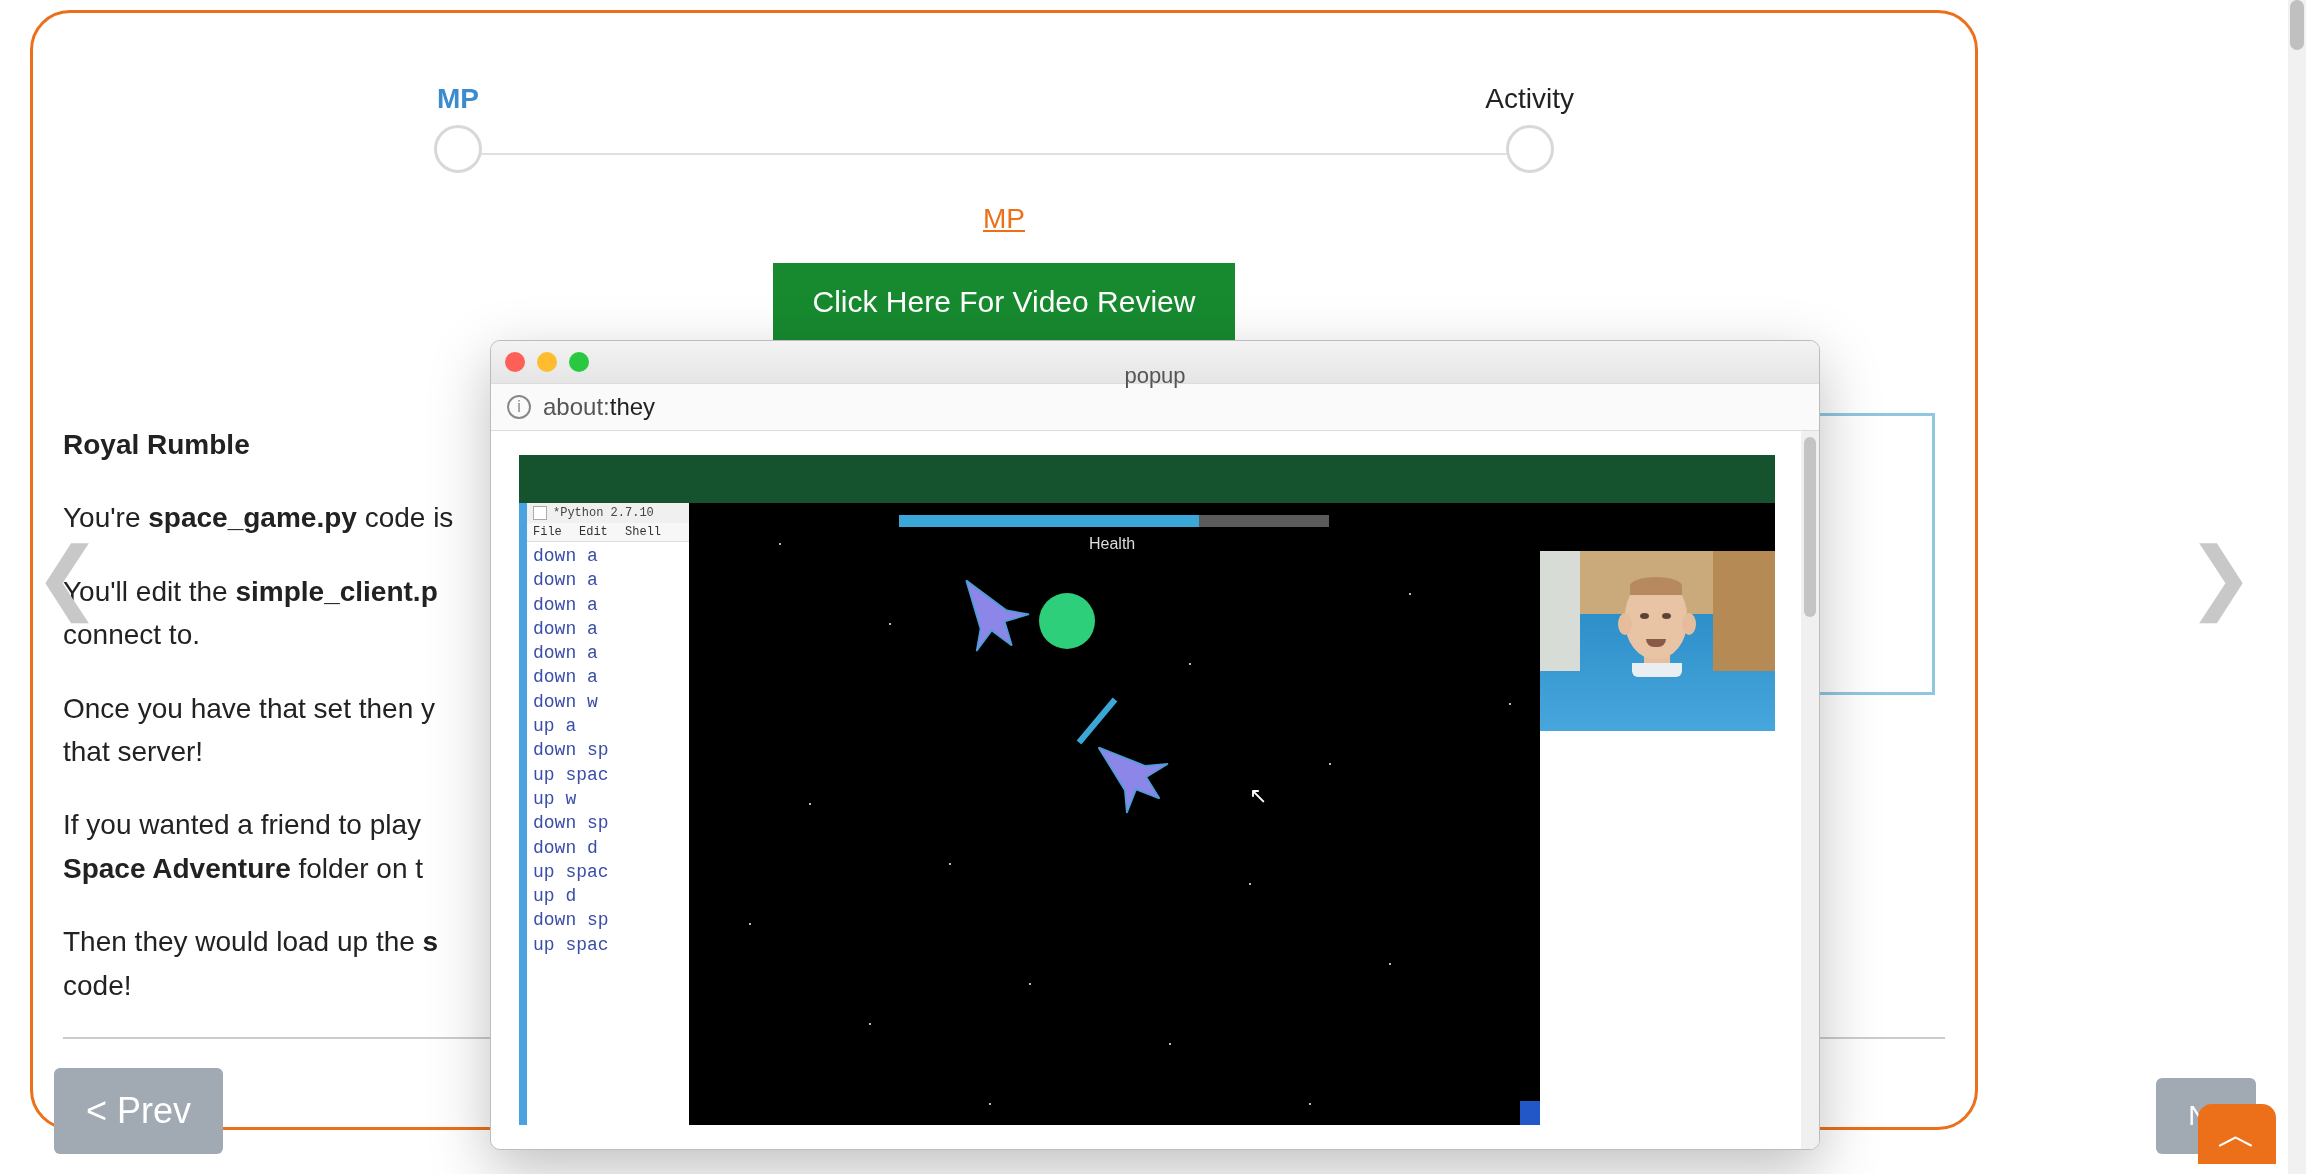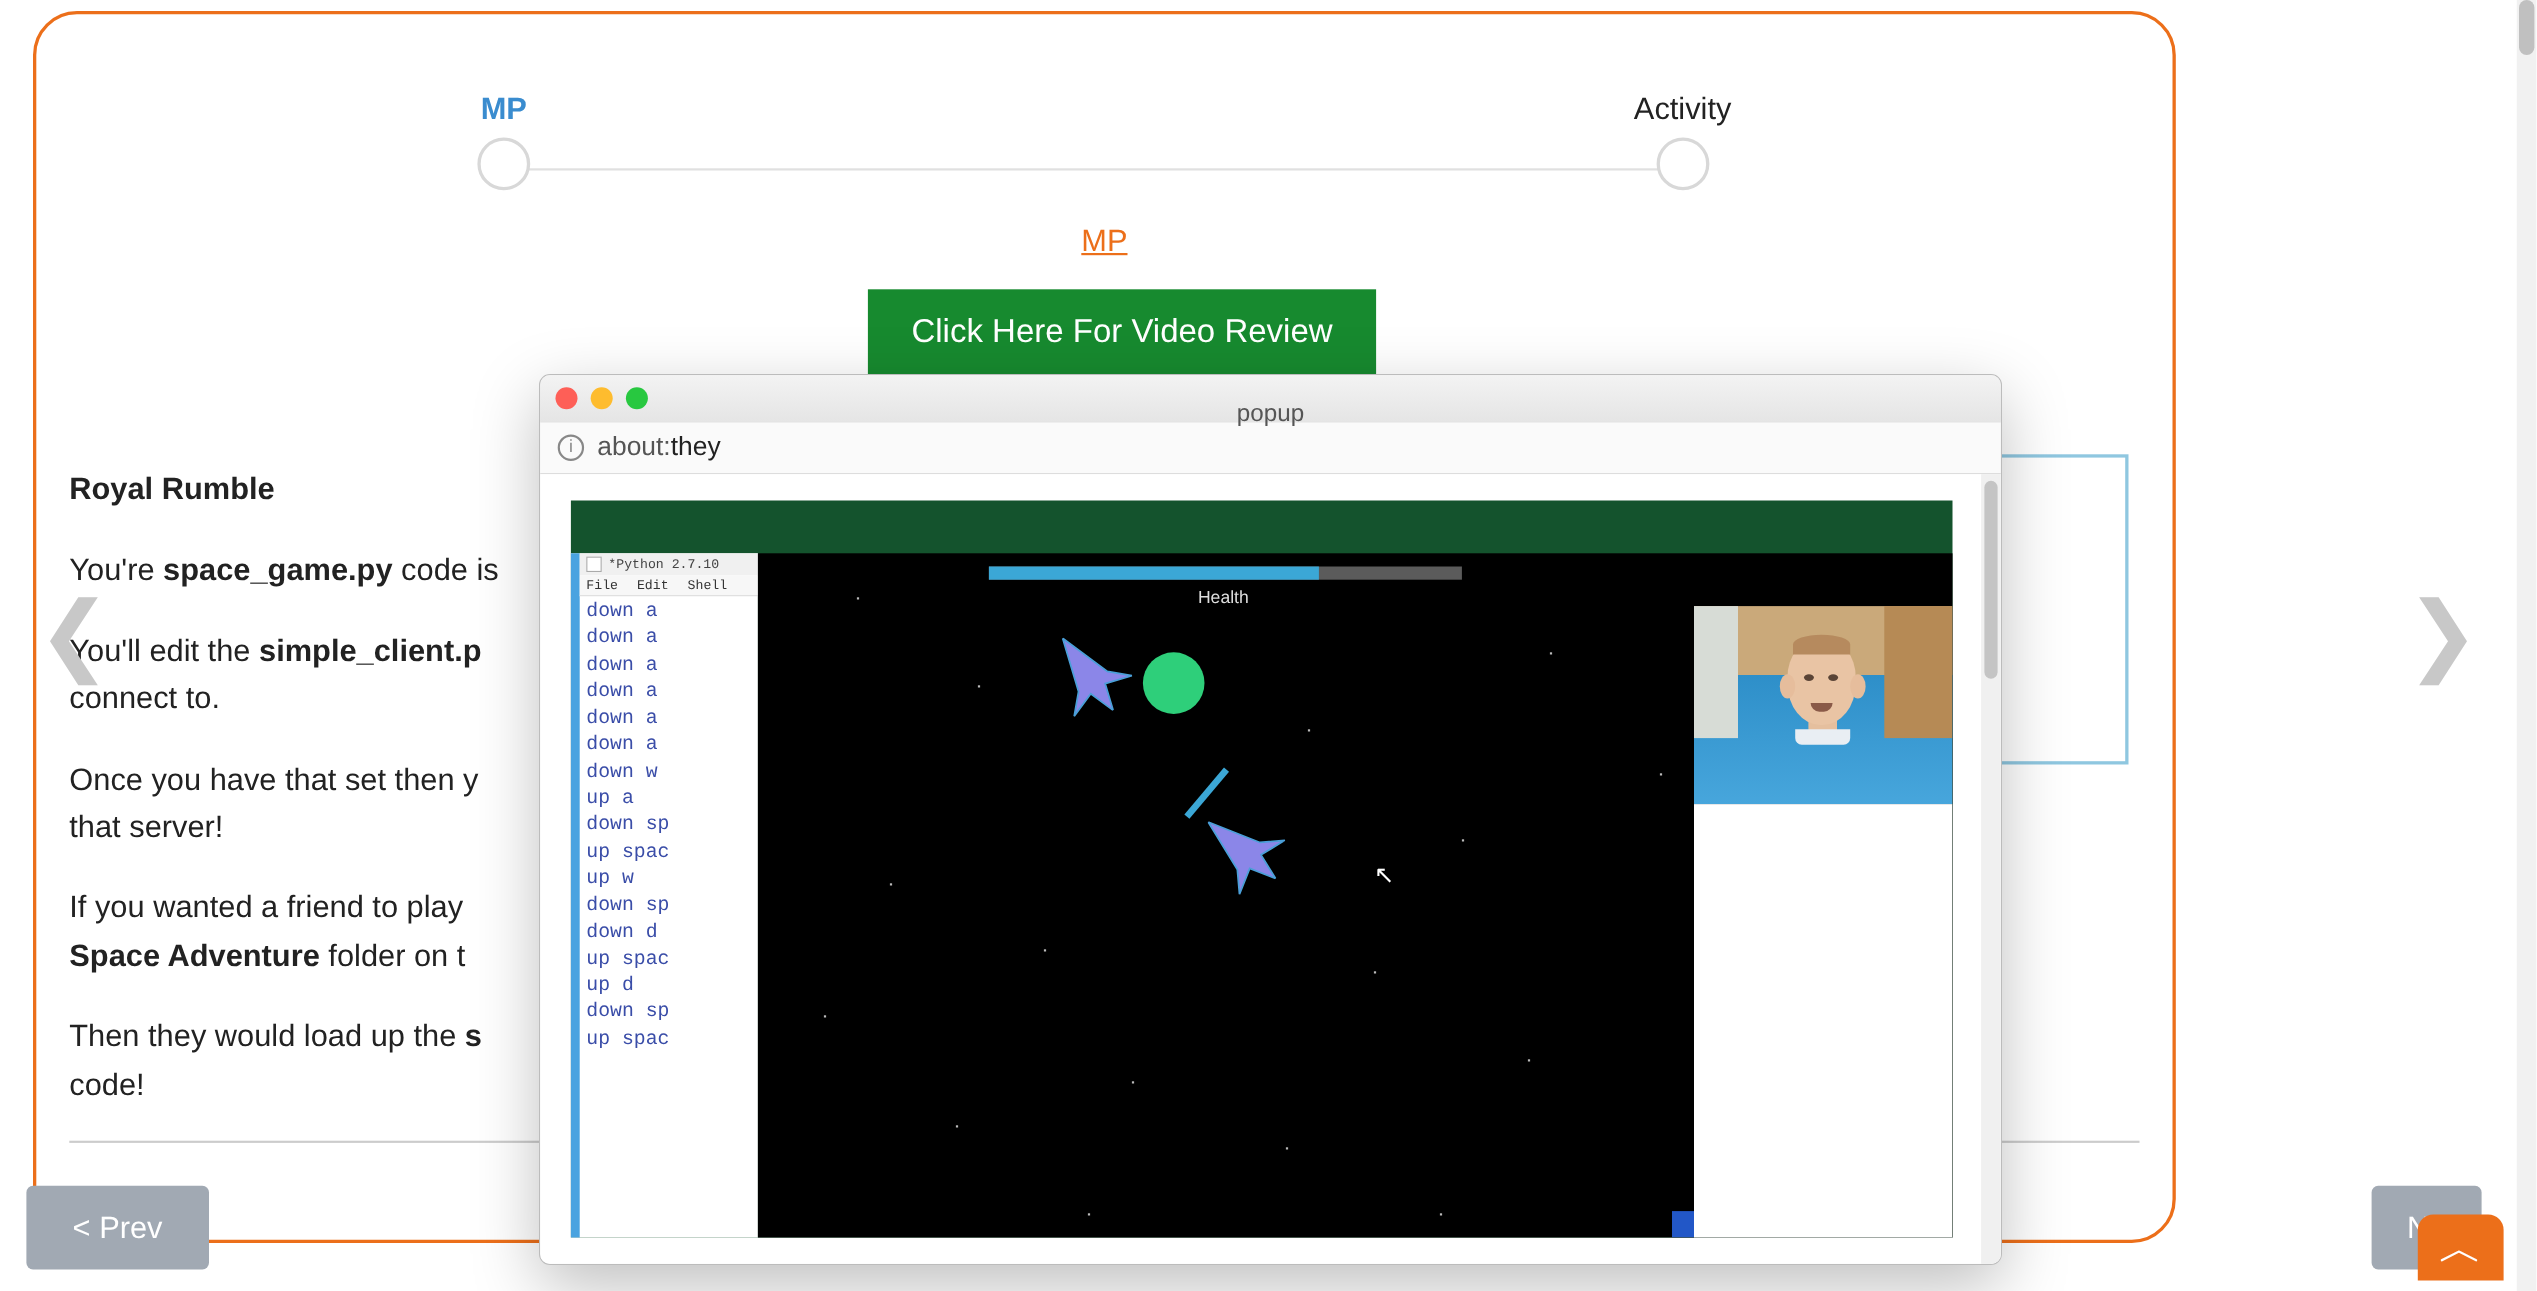--- a/index.html
+++ b/index.html
@@ -13,34 +13,34 @@
   .step-line { position: absolute; top: 70px; left: 30px; right: 30px; height: 2px; background: #e0e0e0; }
   .step { position: absolute; text-align: center; }
   .step.left { left: 0; }
   .step.right { right: 0; }
   .step-label { font-size: 28px; font-weight: 600; display: block; margin-bottom: 10px; }
   .step.left .step-label { color: #3a8ccf; }
   .step.right .step-label { color: #222; font-weight: 400; }
   .step-circle { width: 48px; height: 48px; border: 3px solid #d8d8d8; border-radius: 50%; background: #fff; margin: 0 auto; }
   .section-link { position: absolute; top: 190px; left: 0; width: 100%; text-align: center; font-size: 28px; }
   .section-link a { color: #ec6f1a; text-decoration: underline; }
-  .video-btn-wrap { position: absolute; top: 250px; left: 16px; width: 100%; text-align: center; }
+  .video-btn-wrap { position: absolute; top: 250px; left: 0; width: 100%; text-align: center; }
   .video-btn { display: inline-block; background: #178a2f; color: #fff; font-size: 30px; padding: 22px 40px; border: none; cursor: pointer; }
   .content { position: absolute; top: 410px; left: 30px; right: 30px; font-size: 28px; line-height: 1.55; }
   .content h3 { font-size: 28px; font-weight: 700; margin-bottom: 30px; }
   .content p { margin-bottom: 30px; }
   .content b { font-weight: 700; }
   .content hr { margin-top: 10px; border: none; border-top: 2px solid #ccc; }
   .code-box { position: absolute; top: 400px; right: 40px; width: 680px; border: 3px solid #8fc7e0; padding: 20px 25px; font-family: "Courier New", monospace; font-size: 26px; line-height: 1.6; }
   .code-box .c1 { color: #333; }
   .code-box .green { color: #1a8d34; }
   .nav-chevron { position: absolute; top: 530px; font-size: 80px; color: #c8c8c8; cursor: pointer; user-select: none; font-weight: 300; }
   .nav-chevron.left { left: 34px; }
   .nav-chevron.right { right: 52px; }
-  .prev-btn { position: absolute; left: 24px; bottom: 20px; background: #a1a9b3; color: #fff; font-size: 28px; border: none; padding: 22px 42px; border-radius: 6px; cursor: pointer; }
+  .prev-btn { position: absolute; left: 54px; bottom: 20px; background: #a1a9b3; color: #fff; font-size: 36px; border: none; padding: 22px 32px; border-radius: 6px; cursor: pointer; }
   .next-btn { position: absolute; right: 50px; bottom: 20px; background: #a1a9b3; color: #fff; font-size: 28px; border: none; padding: 22px 32px; border-radius: 6px; cursor: pointer; }
   .scroll-top { position: absolute; right: 30px; bottom: 10px; width: 78px; height: 60px; background: #ec6f1a; border-top-left-radius: 14px; border-top-right-radius: 14px; color: #fff; font-size: 40px; display: flex; align-items: center; justify-content: center; cursor: pointer; }
 
   
   .popup { position: absolute; left: 490px; top: 340px; width: 1330px; height: 810px; background: #ececec; border: 1px solid #bcbcbc; border-radius: 10px; box-shadow: 0 20px 60px rgba(0,0,0,0.25); overflow: hidden; }
   .popup-titlebar { height: 42px; background: linear-gradient(#f3f3f3,#e5e5e5); display: flex; align-items: center; padding: 0 14px; position: relative; }
   .tl-circle { width: 20px; height: 20px; border-radius: 50%; margin-right: 12px; }
   .tl-red { background: #fe5f57; }
   .tl-yellow { background: #febc2e; }
   .tl-green { background: #28c840; }

